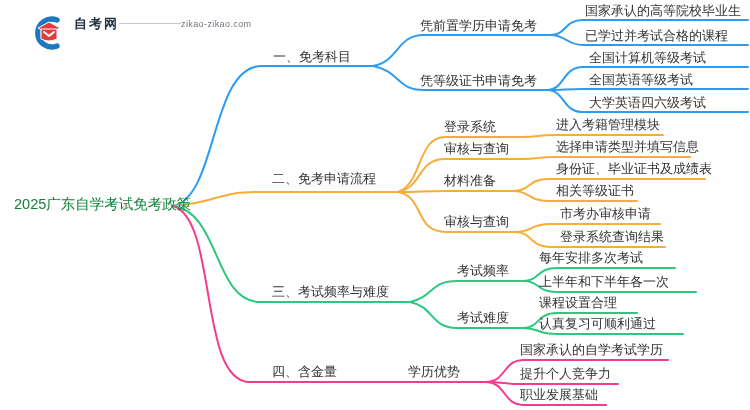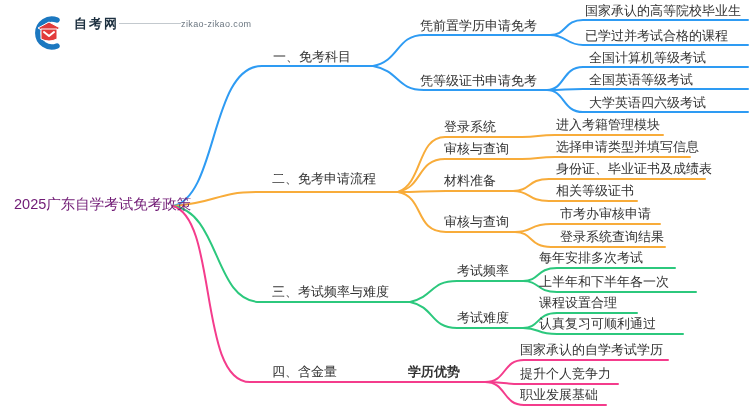--- a/index.html
+++ b/index.html
@@ -3,21 +3,21 @@
 <meta charset="utf-8">
 <style>
   html,body{margin:0;padding:0;background:#ffffff;}
   .stage{
     position:relative;width:750px;height:410px;background:#ffffff;overflow:hidden;
     font-family:"Liberation Sans","DejaVu Sans",sans-serif;color:#333;
   }
   .links{position:absolute;left:0;top:0;}
   .links path{fill:none;stroke-width:2;stroke-linecap:round;stroke-linejoin:round;}
   .lbl{position:absolute;font-size:13px;line-height:15px;color:#333;white-space:nowrap;font-weight:500;}
-  .root-lbl{position:absolute;font-size:14.5px;line-height:17px;color:#701a75;white-space:nowrap;font-weight:500;}
+  .root-lbl{position:absolute;font-size:14.5px;line-height:17px;color:#15803d;white-space:nowrap;font-weight:500;}
   
   .logo{position:absolute;left:30px;top:15px;display:flex;align-items:flex-start;}
   .logo-text{margin-left:8px;display:flex;align-items:center;text-align:right;}
   .logo-name{font-size:13px;font-weight:bold;color:#1d3040;letter-spacing:2px;line-height:17px;}
   .logo-sep{width:62px;height:1px;background:#c3c9ce;margin:2px 0 2px 0;}
   .logo-url{font-size:9px;color:#6b7680;line-height:10px;letter-spacing:0.4px;}
 </style>
 </head>
 <body>
 
@@ -103,18 +103,18 @@
 
   <div class="lbl" style="left:560px;top:229px;">登录系统查询结果</div>
   <div class="lbl" style="left:457px;top:263px;">考试频率</div>
   <div class="lbl" style="left:457px;top:310px;">考试难度</div>
   <div class="lbl" style="left:539px;top:250px;">每年安排多次考试</div>
   <div class="lbl" style="left:539px;top:274px;">上半年和下半年各一次</div>
   <div class="lbl" style="left:539px;top:295px;">课程设置合理</div>
   <div class="lbl" style="left:539px;top:316px;">认真复习可顺利通过</div>
 
   <div class="lbl" style="left:272px;top:364px;">四、含金量</div>
-  <div class="lbl" style="left:408px;top:364px;font-weight:bold;">学历优势</div>
+  <div class="lbl" style="left:408px;top:364px;">学历优势</div>
   <div class="lbl" style="left:520px;top:342px;">国家承认的自学考试学历</div>
   <div class="lbl" style="left:520px;top:366px;">提升个人竞争力</div>
   <div class="lbl" style="left:520px;top:387px;">职业发展基础</div>
 
 </div>
 
 </body></html>

